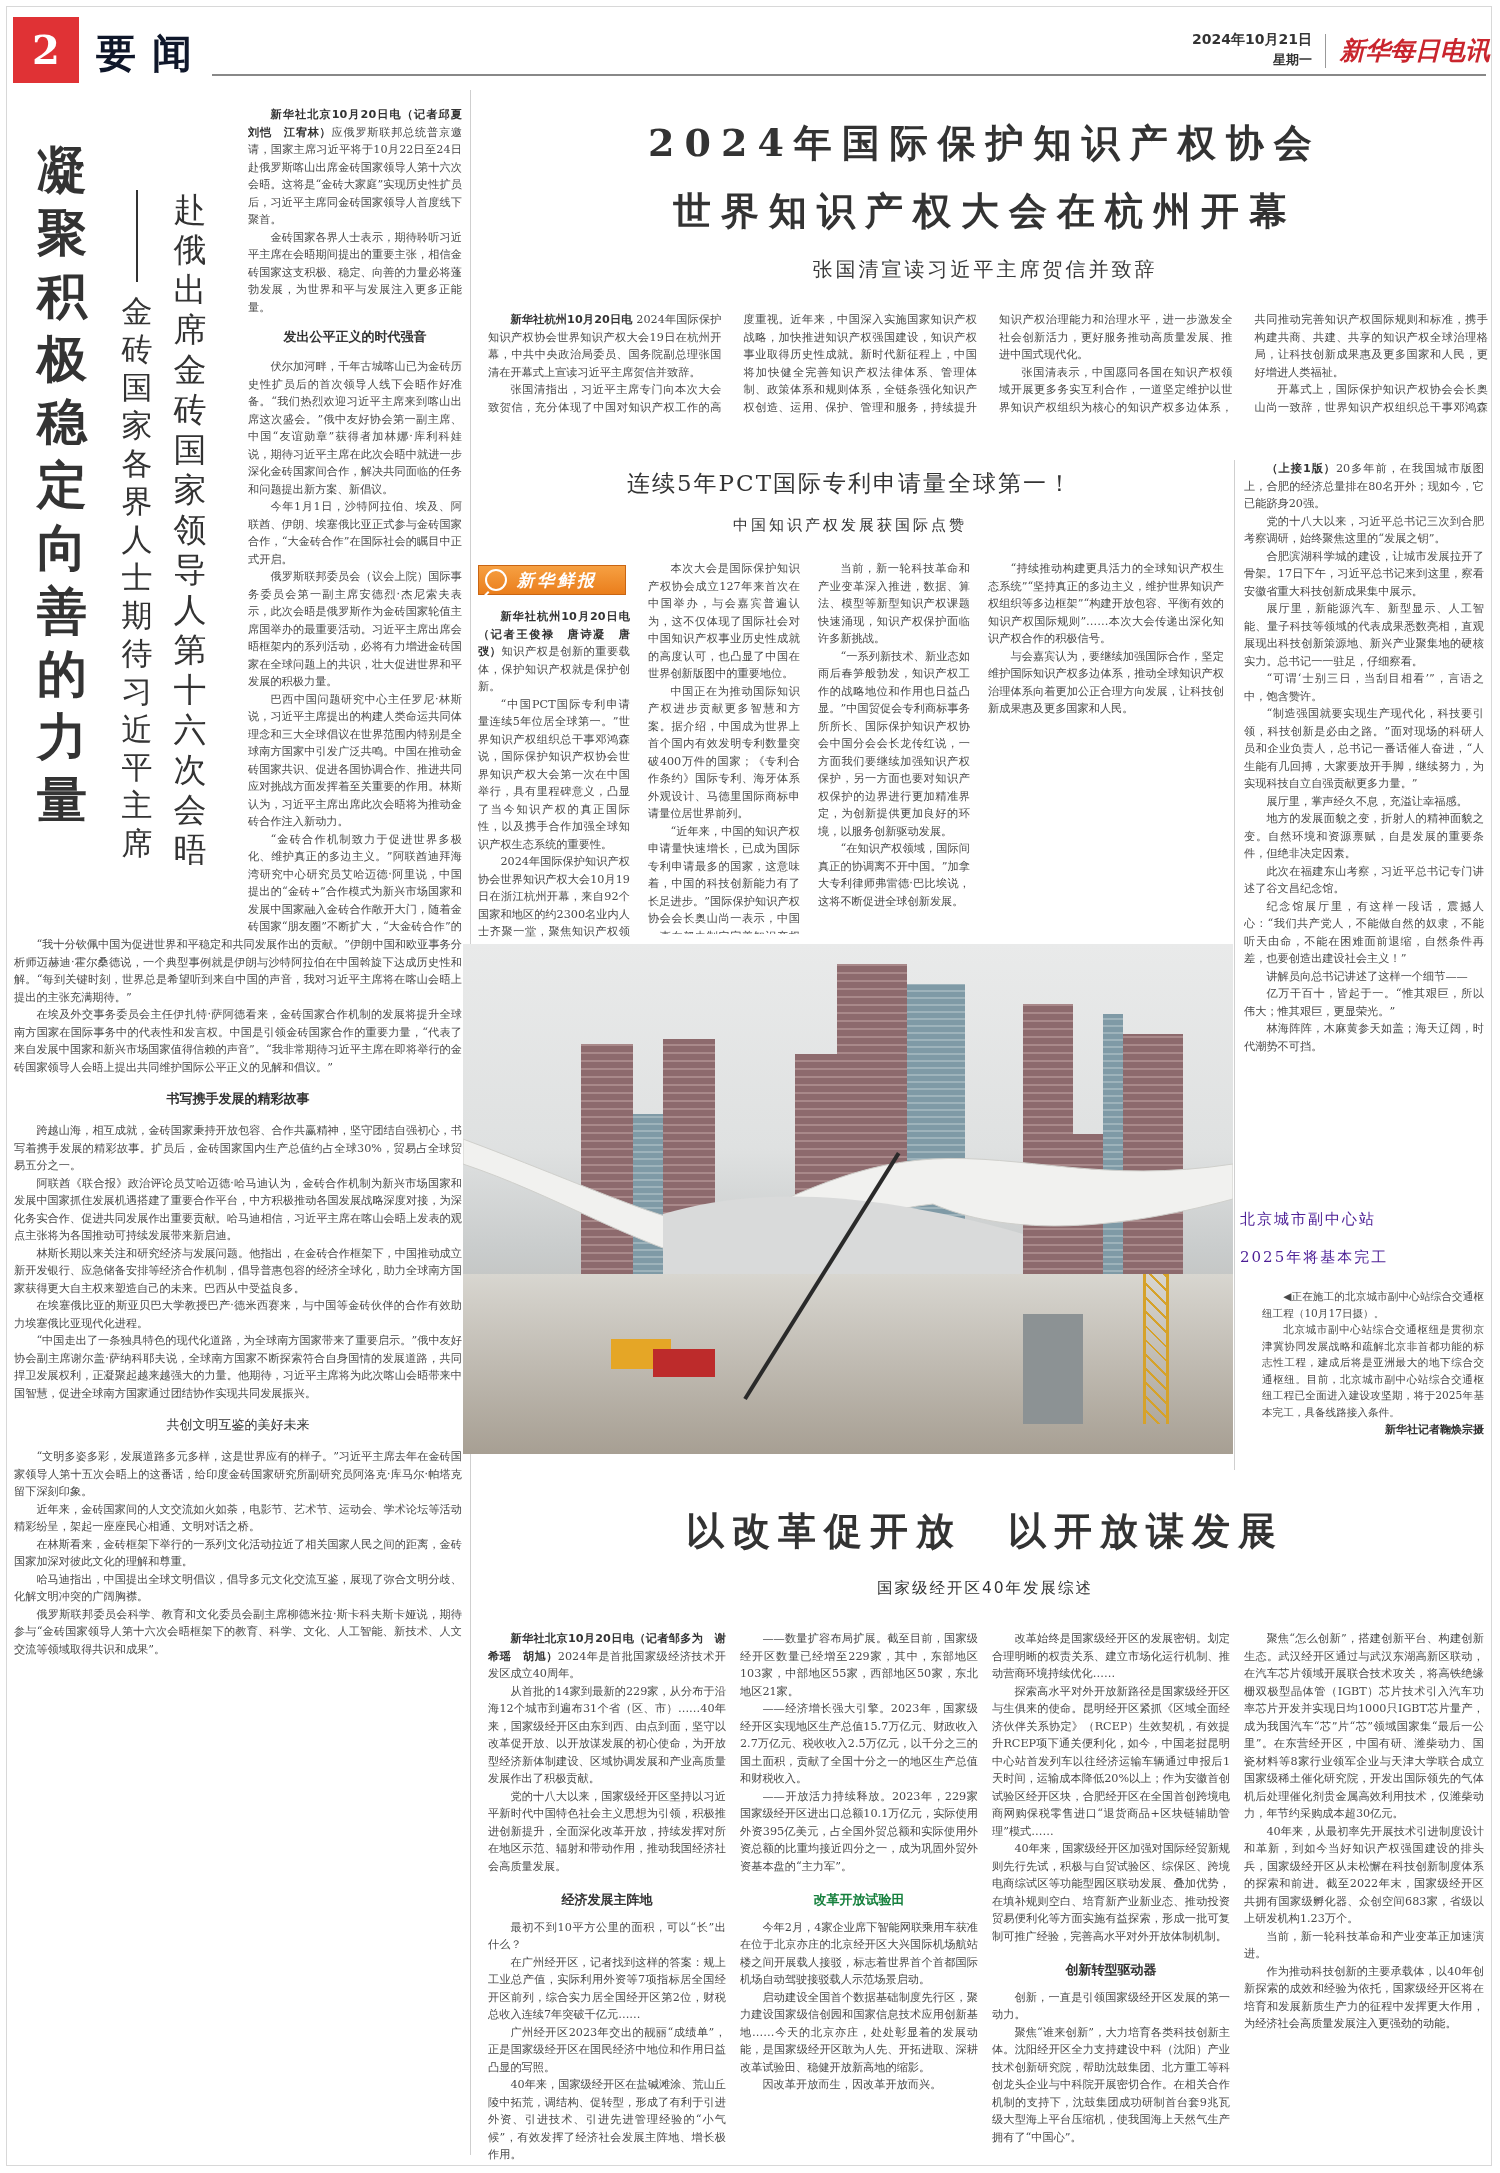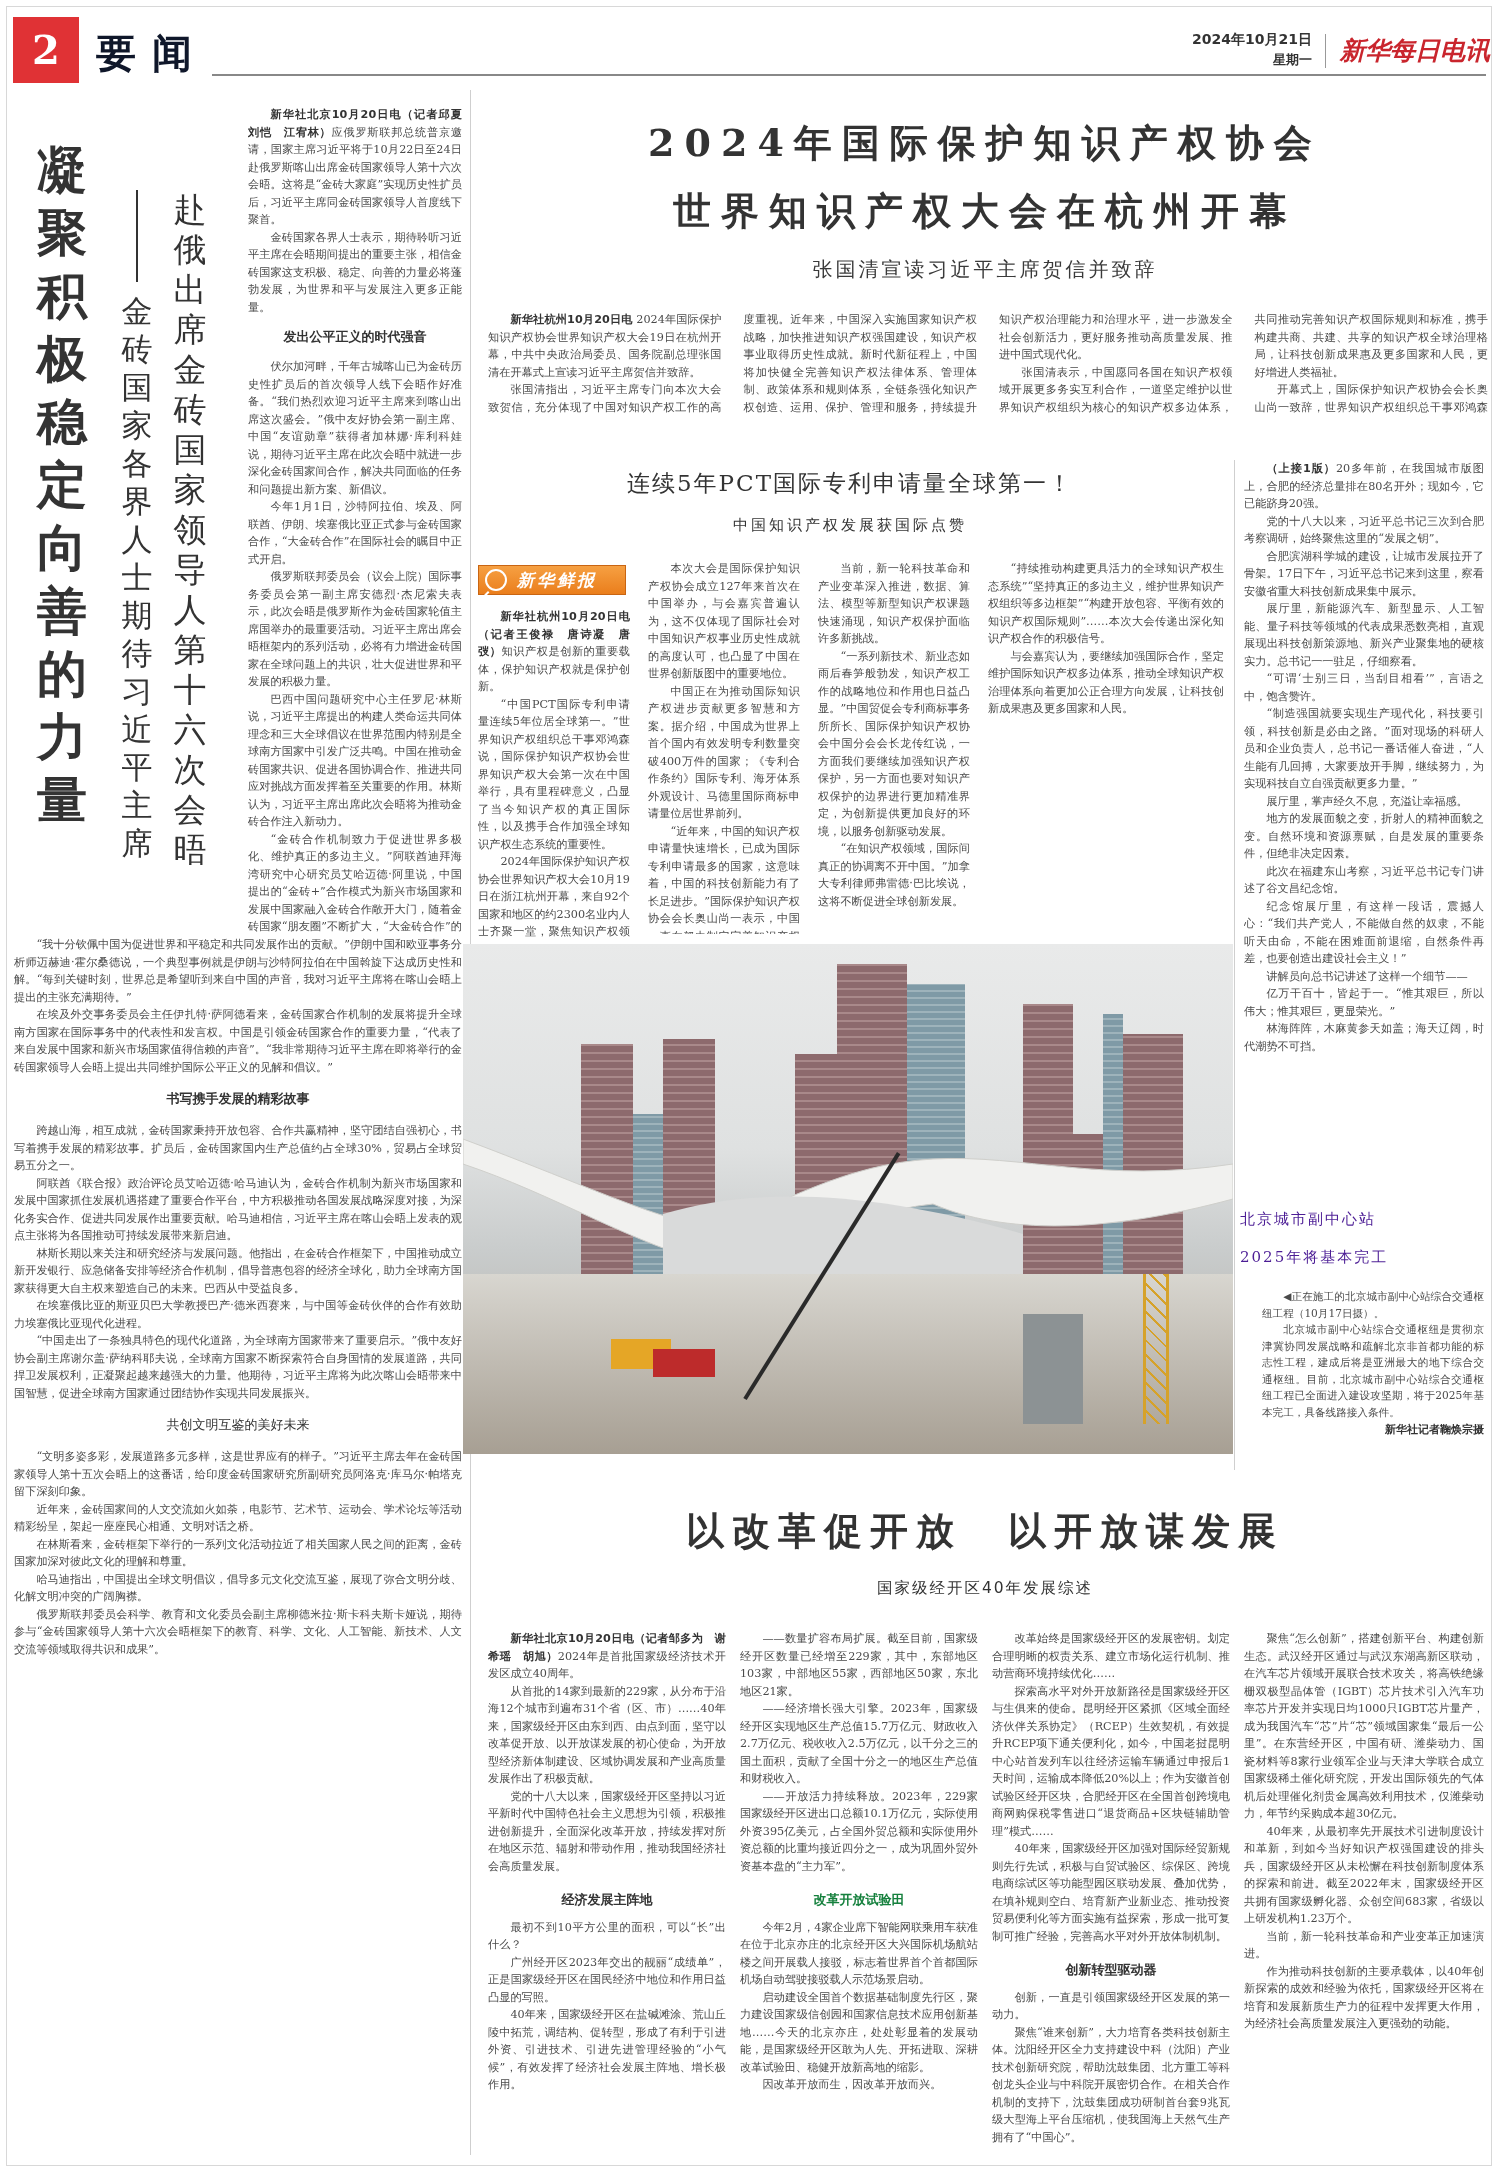--- a/index.html
+++ b/index.html
@@ -252,20 +252,21 @@
 
 <div class="h3">以改革促开放　以开放谋发展</div>
 <div class="h3-sub">国家级经开区40年发展综述</div>
 
 <div class="col" style="left:488px; top:1630px; width:238px; height:530px;">
   <p><span class="lead">新华社北京10月20日电（记者邹多为　谢希瑶　胡旭）</span><span>2024年是首批国家级经济技术开发区成立40周年。</span></p>
   <p>从首批的14家到最新的229家，从分布于沿海12个城市到遍布31个省（区、市）……40年来，国家级经开区由东到西、由点到面，坚守以改革促开放、以开放谋发展的初心使命，为开放型经济新体制建设、区域协调发展和产业高质量发展作出了积极贡献。</p>
   <p>党的十八大以来，国家级经开区坚持以习近平新时代中国特色社会主义思想为引领，积极推进创新提升，全面深化改革开放，持续发挥对所在地区示范、辐射和带动作用，推动我国经济社会高质量发展。</p>
   <div style="margin:16px 0 10px; font-family:'DejaVu Sans',sans-serif; font-weight:bold; font-size:13px; text-align:center; color:#333;">经济发展主阵地</div>
   <p>最初不到10平方公里的面积，可以“长”出什么？</p>
+  <p>在广州经开区，记者找到这样的答案：规上工业总产值，实际利用外资等7项指标居全国经开区前列，综合实力居全国经开区第2位，财税总收入连续7年突破千亿元……</p>
   <p>广州经开区2023年交出的靓丽“成绩单”，正是国家级经开区在国民经济中地位和作用日益凸显的写照。</p>
   <p>40年来，国家级经开区在盐碱滩涂、荒山丘陵中拓荒，调结构、促转型，形成了有利于引进外资、引进技术、引进先进管理经验的“小气候”，有效发挥了经济社会发展主阵地、增长极作用。</p>
 </div>
 <div class="col" style="left:740px; top:1630px; width:238px; height:530px;">
   <p>——数量扩容布局扩展。截至目前，国家级经开区数量已经增至229家，其中，东部地区103家，中部地区55家，西部地区50家，东北地区21家。</p>
   <p>——经济增长强大引擎。2023年，国家级经开区实现地区生产总值15.7万亿元、财政收入2.7万亿元、税收收入2.5万亿元，以千分之三的国土面积，贡献了全国十分之一的地区生产总值和财税收入。</p>
   <p>——开放活力持续释放。2023年，229家国家级经开区进出口总额10.1万亿元，实际使用外资395亿美元，占全国外贸总额和实际使用外资总额的比重均接近四分之一，成为巩固外贸外资基本盘的“主力军”。</p>
   <div style="margin:16px 0 10px; font-family:'DejaVu Sans',sans-serif; font-weight:bold; font-size:13px; text-align:center; color:#15803d;">改革开放试验田</div>
   <p>今年2月，4家企业席下智能网联乘用车获准在位于北京亦庄的北京经开区大兴国际机场航站楼之间开展载人接驳，标志着世界首个首都国际机场自动驾驶接驳载人示范场景启动。</p>
   <p>启动建设全国首个数据基础制度先行区，聚力建设国家级信创园和国家信息技术应用创新基地……今天的北京亦庄，处处彰显着的发展动能，是国家级经开区敢为人先、开拓进取、深耕改革试验田、稳健开放新高地的缩影。</p>

